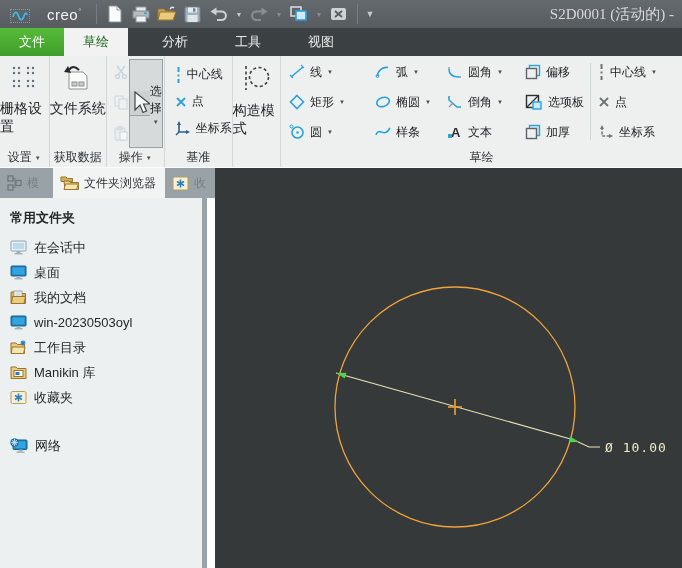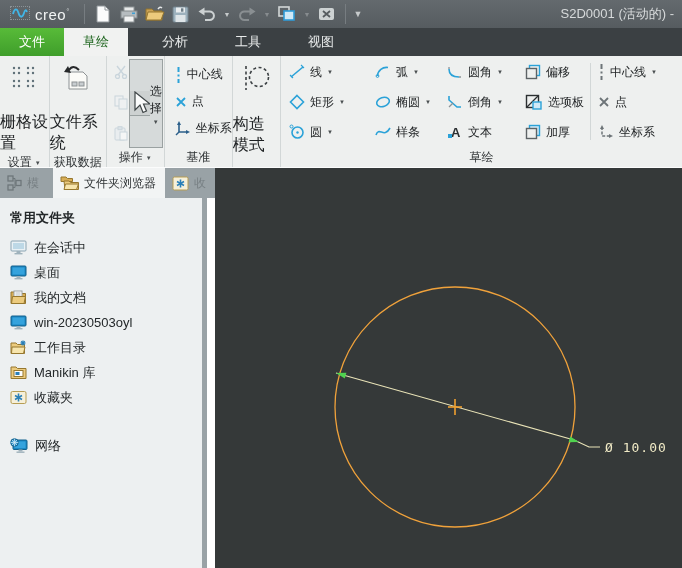--- a/index.html
+++ b/index.html
@@ -2,33 +2,33 @@
 <html><head>
 <meta charset="utf-8">
 <style>
   * { margin:0; padding:0; box-sizing:border-box; }
   html,body { width:682px; height:568px; overflow:hidden;
     font-family:"Liberation Sans","DejaVu Sans",sans-serif; font-size:12px; }
 
   
   .titlebar { height:28px; background:linear-gradient(#646a6e,#565c60);
     display:flex; align-items:center; padding:0 6px; gap:2px; }
-  .logo-box { display:flex; align-items:flex-start; gap:5px; margin:0 8px 0 4px; }
+  .logo-box { display:flex; align-items:flex-end; gap:17px; margin:0 8px 0 4px; }
   .logo-wave { width:20px; height:14px; border:1px dotted #8b9398; display:flex;
     align-items:center; justify-content:center; }
   .logo-text { color:#f2f4f4; font-size:15px; letter-spacing:.5px; }
   .logo-deg { color:#cfd3d4; font-size:8px; vertical-align:super; }
   .tb-sep { width:1px; height:20px; background:#777d81; margin:0 4px; }
   .qat-btn { width:24px; height:22px; display:flex; align-items:center;
     justify-content:center; border-radius:2px; }
   .qat-dd { width:12px; height:22px; display:flex; align-items:center;
     justify-content:center; color:#c6cacb; font-size:7px; }
   .qat-btn.disabled, .qat-dd.disabled { opacity:.40; }
-  .tb-title { margin-left:auto; color:#d7dadb; font-size:13px; padding-right:2px;
-    white-space:nowrap; }
+  .tb-title { margin-left:auto; color:#d7dadb; font-size:15px; padding-right:2px;
+    white-space:nowrap;font-family:Liberation Serif, serif; }
 
   
   .menubar { height:28px; background:#3b4043; display:flex; }
   .mtab { width:64px; height:28px; display:flex; align-items:center;
     justify-content:center; color:#e9ebeb; font-size:13px; cursor:default; }
   .mtab-file { background:linear-gradient(#58bb39,#3f9e2b); color:#fff; }
   .mtab-active { background:#f1f2f1; color:#1d641d; }
   .mtab-analysis { margin-left:15px; }
   .mtab-tools { margin-left:9px; }
   .mtab-view { margin-left:9px; }
@@ -37,21 +37,21 @@
   .ribbon { height:112px; background:#eef0ef; display:flex;
     border-bottom:1px solid #fbfcfc; }
   .rgroup { display:flex; flex-direction:column; border-right:1px solid #d2d7d7;
     padding-top:3px; }
   .rgroup:last-child { border-right:none; }
   .rgroup-body { flex:1; display:flex; align-items:stretch; }
   .rgroup-label { height:19px; display:flex; align-items:center;
     justify-content:center; gap:3px; color:#2e3234; font-size:12px; }
   .dd-arrow { font-size:6px; color:#4a4f51; }
   .bigbtn { display:flex; flex-direction:column; align-items:center;
-    justify-content:flex-start; gap:22px; padding-top:5px; font-size:16px;
+    justify-content:flex-start; gap:10px; padding-top:5px; font-size:14px;
     color:#1d2022; }
   .g-settings { width:66px; } .g-getdata { width:76px; } .g-ops { width:58px; }
   .g-datum { width:68px; } .g-constr { width:64px; } .g-sketch { flex:1; }
   .ops-col { width:20px; display:flex; flex-direction:column;
     justify-content:space-between; padding:2px 0 4px 2px; }
   .ops-col .qat-btn { opacity:.45; }
   .select-btn { width:44px; margin:0 2px; border:1px solid #9aa1a1;
     background:#d6dada; display:flex; align-items:center; }
   .select-top { flex:1; width:100%; display:flex; align-items:center;
     justify-content:center; border-bottom:1px solid #9aa1a1; background:#cdd1d1; }

